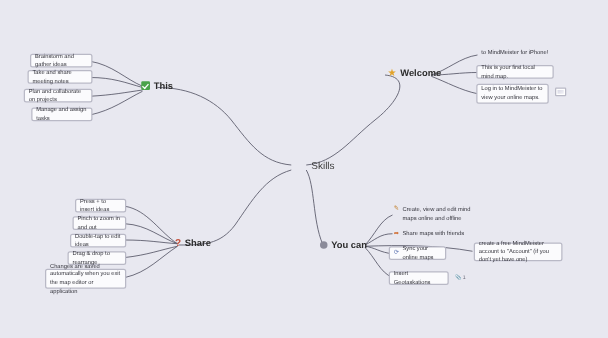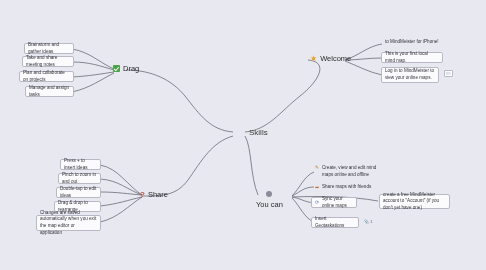--- a/index.html
+++ b/index.html
@@ -39,21 +39,21 @@
   }
   .branch {
     display: flex;
     align-items: center;
     gap: 3px;
     font-size: 7px;
     color: #2b2b2b;
     white-space: nowrap;
   }
   .branch-label {
-    font-weight: normal;
+    font-weight: bold;
     font-size: 7.5px;
   }
   .leaf {
     background: #fbfbfd;
     border: 1px solid #b9b9c6;
     border-radius: 2px;
     font-size: 4.6px;
     color: #33333b;
     line-height: 1.45;
     padding: 2px 3px;
@@ -186,21 +186,21 @@
       <path d="M292 197 C 320 196, 350 196, 378 201"></path>
     </g>
   </svg>
 
   <div class="node root-node" style="left:227px; top:128px;">
     <span>Skills</span>
   </div>
 
   <div class="node branch" style="left:113px; top:64px;">
     <span class="icon-sq icon-check"></span>
-    <span class="branch-label">Drag</span>
+    <span class="branch-label">This</span>
   </div>
 
   <div class="node leaf" style="left:24px; top:43px; width:50px; height:11px;">
     <span>Brainstorm and gather ideas</span>
   </div>
   <div class="node leaf" style="left:22px; top:56px; width:52px; height:11px;">
     <span>Take and share meeting notes</span>
   </div>
   <div class="node leaf" style="left:19px; top:71px; width:55px; height:11px;">
     <span>Plan and collaborate on projects</span>
@@ -239,21 +239,21 @@
   <div class="node leaf" style="left:56px; top:187px; width:45px; height:11px;">
     <span>Double-tap to edit ideas</span>
   </div>
   <div class="node leaf" style="left:54px; top:201px; width:47px; height:11px;">
     <span>Drag &amp; drop to rearrange</span>
   </div>
   <div class="node leaf" style="left:36px; top:215px; width:65px; height:16px;">
     <span class="leaf-multi">Changes are saved automatically when you exit the map editor or application</span>
   </div>
 
-  <div class="node branch" style="left:256px; top:191px;flex-direction:column;">
+  <div class="node branch" style="left:256px; top:191px;">
     <span class="icon-dot"></span>
     <span class="branch-label">You can</span>
   </div>
 
   <div class="node leaf-plain" style="left:313px; top:164px; width:70px; align-items:flex-start;">
     <span class="mini mini-pen">✎</span>
     <span style="white-space:normal;">Create, view and edit mind maps online and offline</span>
   </div>
   <div class="node leaf-plain" style="left:313px; top:183px;">
     <span class="mini mini-share">➦</span>

